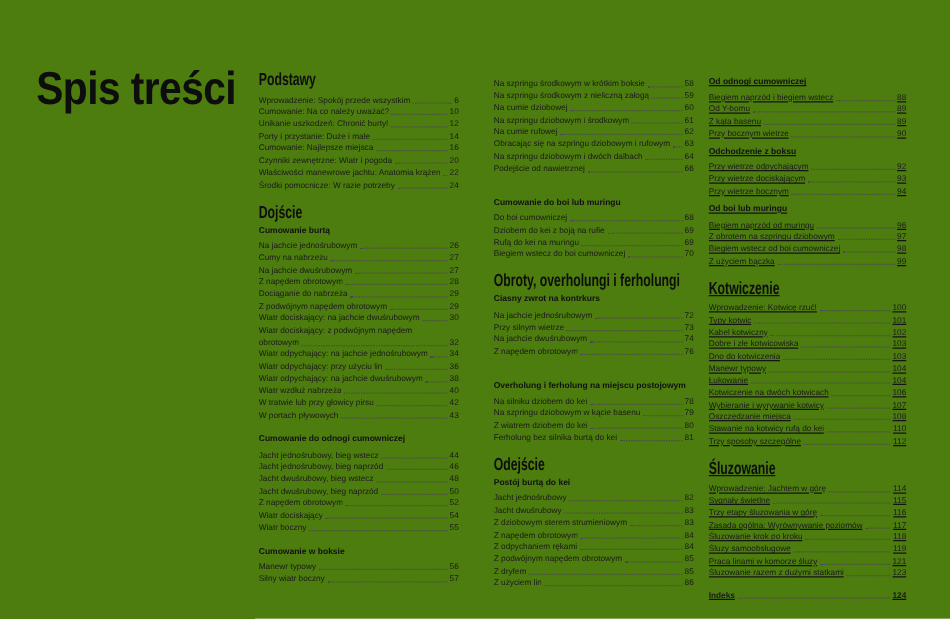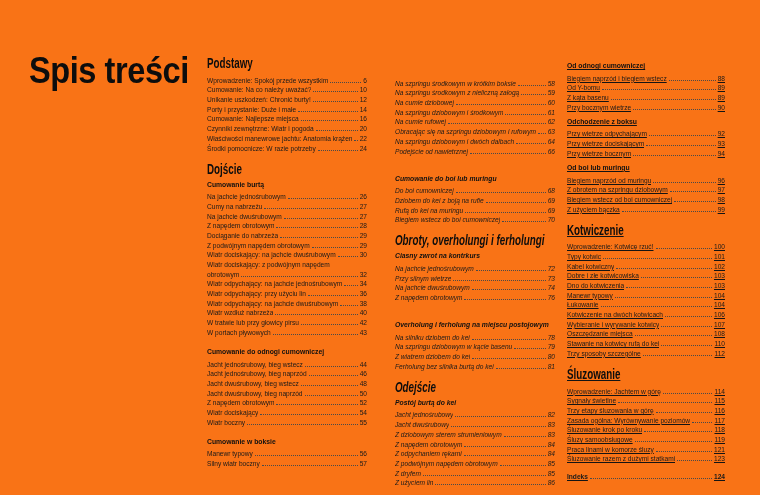--- a/index.html
+++ b/index.html
@@ -3,34 +3,34 @@
 <meta charset="utf-8">
 <style>
   html,body { margin:0; padding:0; }
   body {
     width:760px; height:495px; overflow:hidden;
     background:#ffffff;
     font-family:"Liberation Sans", sans-serif;
     color:#141414;
     -webkit-font-smoothing:antialiased;
   }
-  .page { position:relative; width:760px; height:495px; background:#f97316; }
+  .page { position:relative; width:760px; height:495px; background:#4d7c0f; }
 
   .main-title {
     position:absolute; left:29px; top:52px; margin:0;
     font-size:37px; font-weight:bold; line-height:38px;
     letter-spacing:-0.5px; white-space:nowrap;
     transform:scaleX(0.88); transform-origin:0 0;
     color:#0d0d0d;
   }
 
   .columns { position:absolute; left:0; top:0; width:760px; height:495px; }
   .toc-column { position:absolute; }
   .col-1 { left:207px; top:55px; width:160px; }
-  .col-2 { left:395px; top:78px; width:160px;font-style:italic; }
+  .col-2 { left:395px; top:62px; width:160px; }
   .col-3 { left:567px; top:62px; width:158px;text-decoration:underline; }
 
   .section-title {
     margin:8px 0 4px 0; padding:0;
     font-size:14px; line-height:16px; font-weight:bold;
     white-space:nowrap; color:#0d0d0d;
     transform:scaleX(0.70); transform-origin:0 50%;
   }
   .toc-column > .section-title:first-child { margin-top:0; }
 

